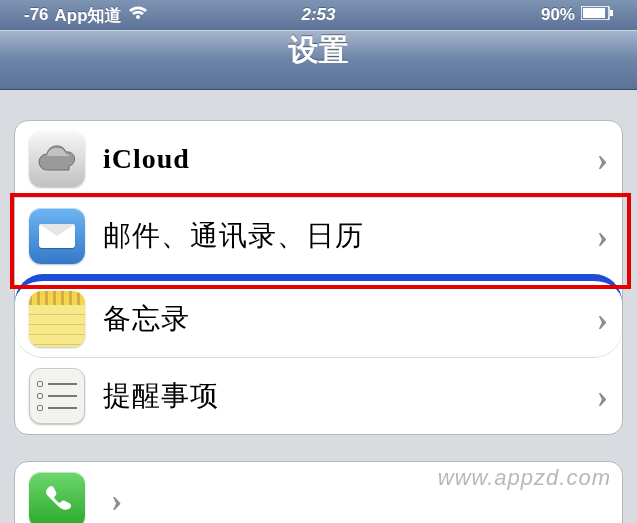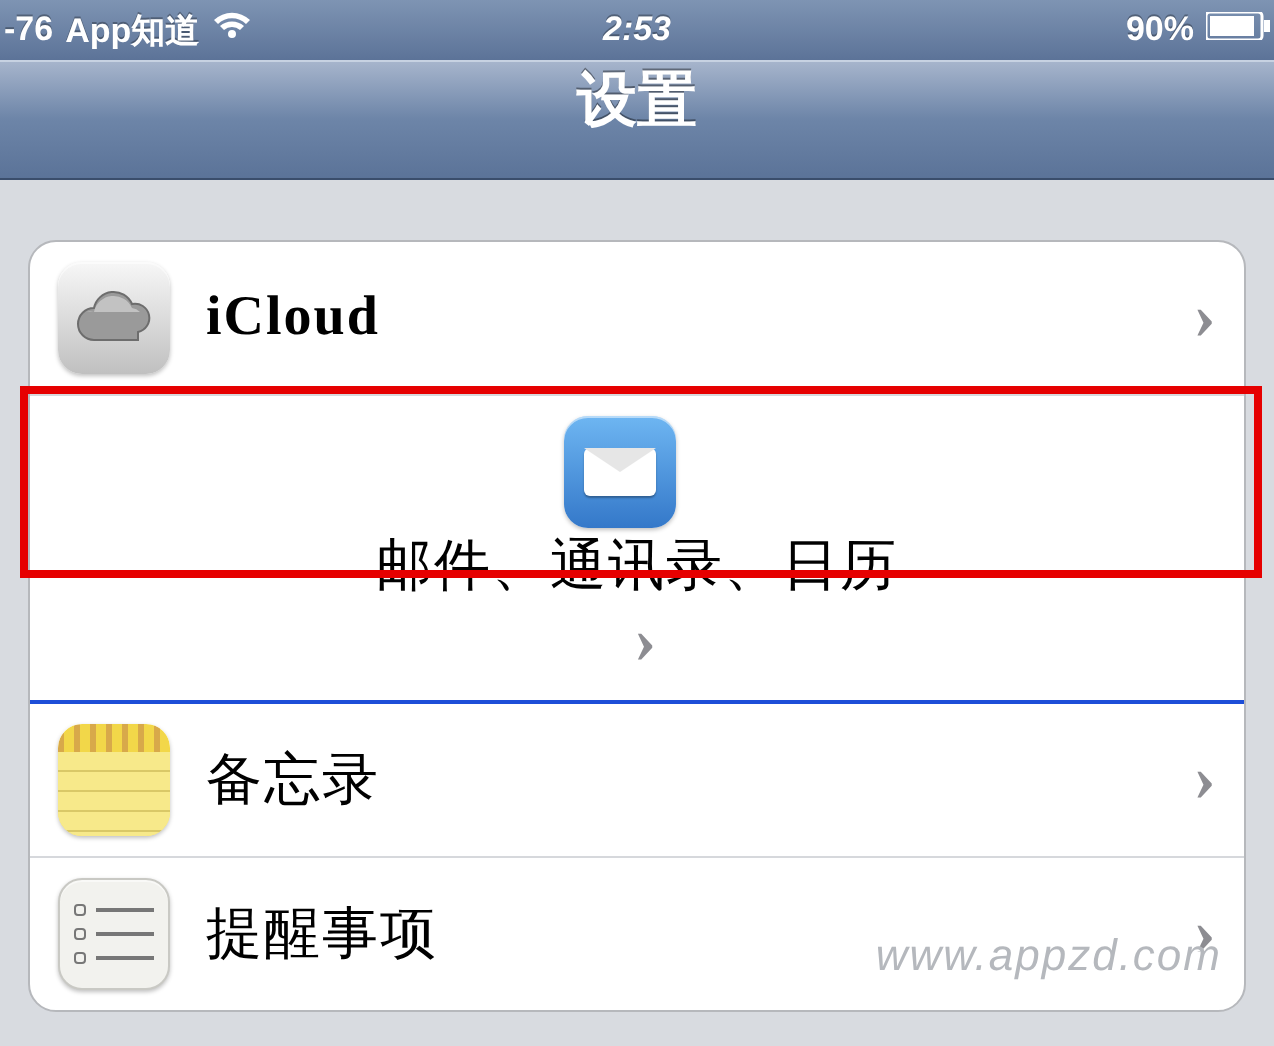--- a/index.html
+++ b/index.html
@@ -10,21 +10,21 @@
       background: #d8dbe0;
       overflow: hidden;
       position: relative;
     }
     .statusbar {
       height: 30px;
       background: linear-gradient(#7e94b3, #5c7398);
       color: #fff;
       display: flex;
       align-items: center;
-      padding: 0 2px;
+      padding: 0 24px;
       font-size: 17px;
       font-weight: bold;
       text-shadow: 0 -1px 0 rgba(0,0,0,.3);
     }
     .sb-left { flex: 1; display: flex; align-items: center; gap: 6px; }
     .sb-center { flex: 1; text-align: center; font-style: italic; }
     .sb-right { flex: 1; display: flex; justify-content: flex-end; align-items: center; gap: 6px; }
     .navbar {
       height: 60px;
       background: linear-gradient(#a8b6cd, #6d85a8 50%, #5b7398);
@@ -49,22 +49,22 @@
       overflow: hidden;
     }
     .row {
       display: flex;
       align-items: center;
       padding: 10px 14px;
       border-bottom: 1px solid #d6d8dc;
       position: relative;
     }
     .group .row:last-child { border-bottom: none; }
-    .group .row:nth-child(2) { border-bottom: none; flex-direction: column; }
-    .group .row:nth-child(3) { border-top: 2px solid #1d4ed8; }
+    .group .row:nth-child(2) { border-bottom: none; }
+    .group .row:nth-child(3) { border-top: 7px solid #1d4ed8; border-radius: 28px; }
     .row .label {
       flex: 1;
       font-size: 28px;
       color: #000;
       font-weight: bold;
       letter-spacing: 1px;
     }
     .row .label.nonbold { font-weight: 500; }
     .ic {
       width: 56px; height: 56px;

